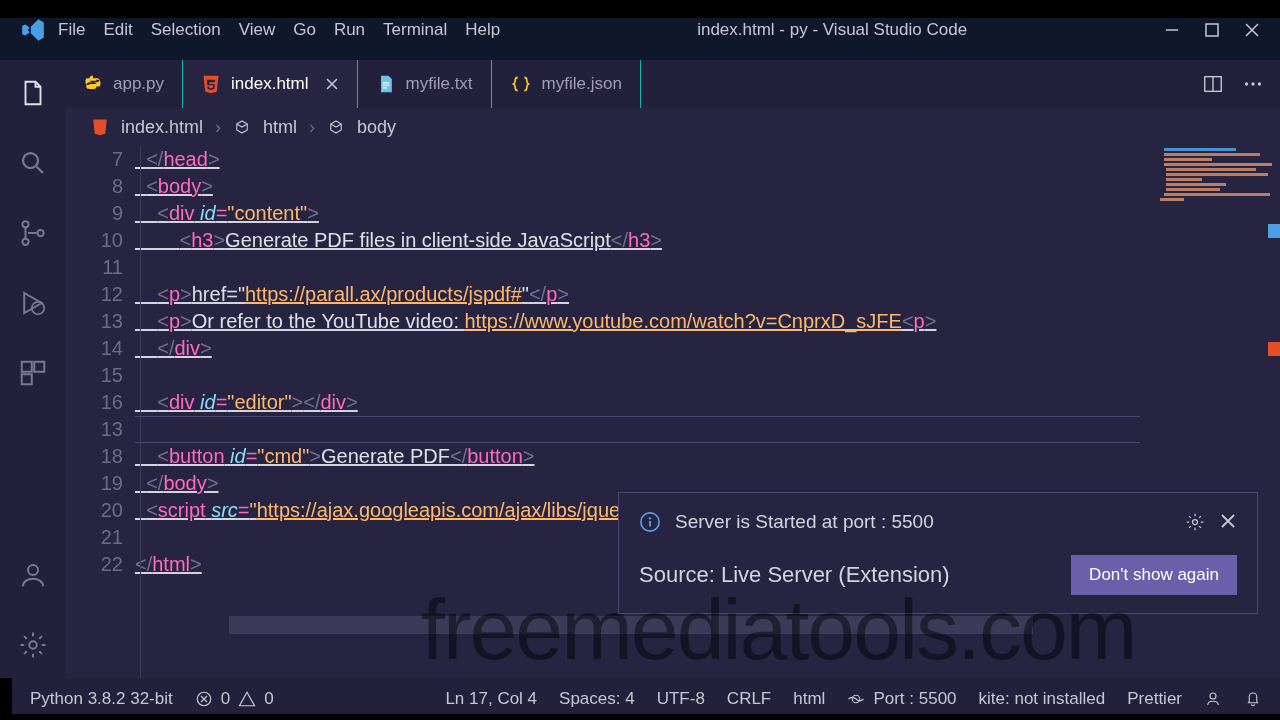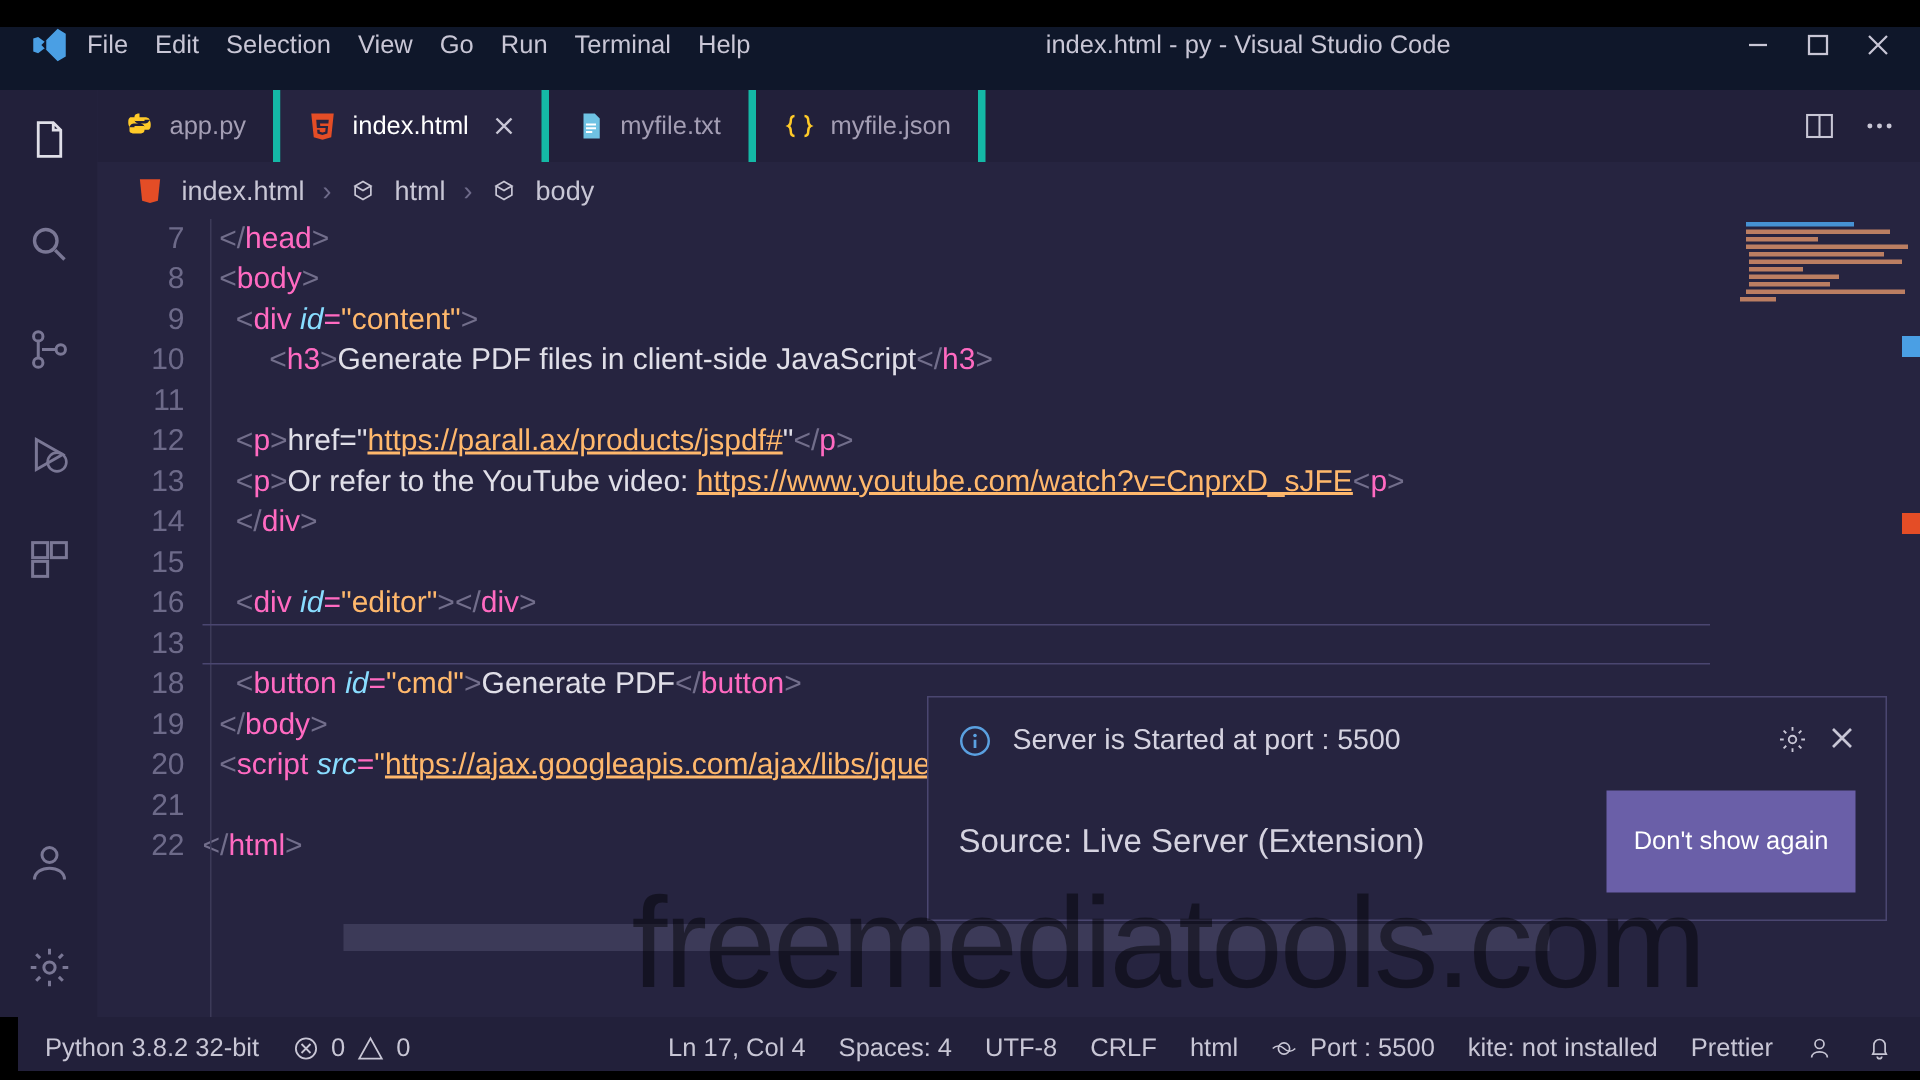--- a/index.html
+++ b/index.html
@@ -14,56 +14,56 @@
 
 .main { display: flex; height: 618px; background: #262440; }
 .activity-bar { width: 65px; background: #22203a; display: flex; flex-direction: column; align-items: center; padding-top: 18px; gap: 40px; color: #6d6a89; }
 .activity-bar .icon { cursor: pointer; position: relative; }
 .activity-bar .icon.active::before { content: ""; position: absolute; left: -24px; top: -6px; width: 3px; height: 38px; background: #e3e3ec; }
 .activity-bar .spacer { flex: 1; }
 
 .editor-area { flex: 1; display: flex; flex-direction: column; position: relative; background: #262440; }
 
 .tabs { height: 48px; display: flex; background: #22203a; align-items: stretch; }
-.tab { display: flex; align-items: center; padding: 0 18px; color: #a49eb4; font-size: 17px; gap: 10px; border-right: 5px solid #14b8a6; cursor: pointer; }
+.tab { display: flex; align-items: center; padding: 0 18px; color: #a49eb4; font-size: 17px; gap: 10px; border-right: 1px solid #14b8a6; cursor: pointer; }
 .tab.active { background: #262440; color: #fff; }
 .tab .close { margin-left: 6px; color: #c8c6d5; }
 .tabs .actions { margin-left: auto; display: flex; align-items: center; gap: 18px; padding-right: 16px; color: #c8c6d5; }
 
 .breadcrumb { height: 38px; display: flex; align-items: center; padding-left: 26px; color: #c8c6d5; font-size: 18px; gap: 12px; }
 .breadcrumb .sep { color: #6d6a89; }
 
 .code-wrap { flex: 1; display: flex; position: relative; font-family: Consolas, monospace; font-size: 20px; }
 .gutter { width: 70px; text-align: right; color: #6d6a89; padding-right: 12px; }
 .gutter div { height: 27px; line-height: 27px; }
 .code { flex: 1; color: #d5d3e0; position: relative; }
-.code .line { height: 27px; line-height: 27px; white-space: pre; }
+.code .line { height: 27px; line-height: 27px; white-space: pre; text-decoration: underline; }
 .indent-guide { position: absolute; left: 5px; top: 0; bottom: 0; width: 1px; background: #3c3a58; }
 
 .tok-angle { color: #726e8b; }
 .tok-tag { color: #ff6ac1; }
 .tok-attr { color: #89ddff; font-style: italic; }
 .tok-eq { color: #ff6ac1; }
 .tok-str { color: #ffb86c; }
 .tok-txt { color: #e0dfe8; }
 .tok-link { color: #ffb86c; text-decoration: underline; }
 
 .current-line { position: absolute; left: 0; right: 140px; height: 27px; border-top: 1px solid #4a4670; border-bottom: 1px solid #4a4670; }
 
 .minimap { position: absolute; right: 4px; top: 0; width: 120px; height: 100px; background: linear-gradient(#262440, #262440); opacity: 0.9; }
 .minimap .mm { height: 3px; margin: 2px 0; }
 
 .scroll-mark { position: absolute; right: 0; width: 12px; height: 14px; }
 
 .toast { position: absolute; right: 22px; bottom: 64px; width: 640px; background: #262440; border: 1px solid #4a4670; padding: 18px 20px; color: #d5d3e0; }
-.toast-header { display: flex; font-size: 19px; gap: 14px; }
+.toast-header { display: flex; align-items: center; font-size: 19px; gap: 14px; }
 .toast-header .tactions { margin-left: auto; display: flex; gap: 14px; color: #c8c6d5; }
 .toast-body { display: flex; align-items: center; margin-top: 22px; }
 .toast-source { font-size: 22px; color: #d5d3e0; }
-.toast-btn { margin-left: auto; background: #6a5fa8; color: #fff; padding: 24px 18px; font-size: 17px; cursor: pointer; }
+.toast-btn { margin-left: auto; background: #6a5fa8; color: #fff; padding: 10px 18px; font-size: 17px; cursor: pointer; }
 
 .horiz-scroll { position: absolute; left: 164px; right: 20px; bottom: 44px; height: 18px; background: #262440; }
 .horiz-thumb { position: absolute; left: 0; width: 78%; height: 100%; background: #3c3a58; }
 
 .statusbar { position: absolute; bottom: 0; left: 12px; right: 0; height: 42px; background: #22203a; display: flex; align-items: center; color: #c8c6d5; font-size: 17px; padding: 0 18px; gap: 22px; }
 .statusbar .group { display: flex; align-items: center; gap: 8px; }
 .statusbar .spacer { flex: 1; }
 .status-item { cursor: pointer; }
 
 .watermark { position: absolute; left: 421px; top: 580px; font-size: 86px; color: #000; font-weight: 400; opacity: 0.45; letter-spacing: -2px; pointer-events: none; }

